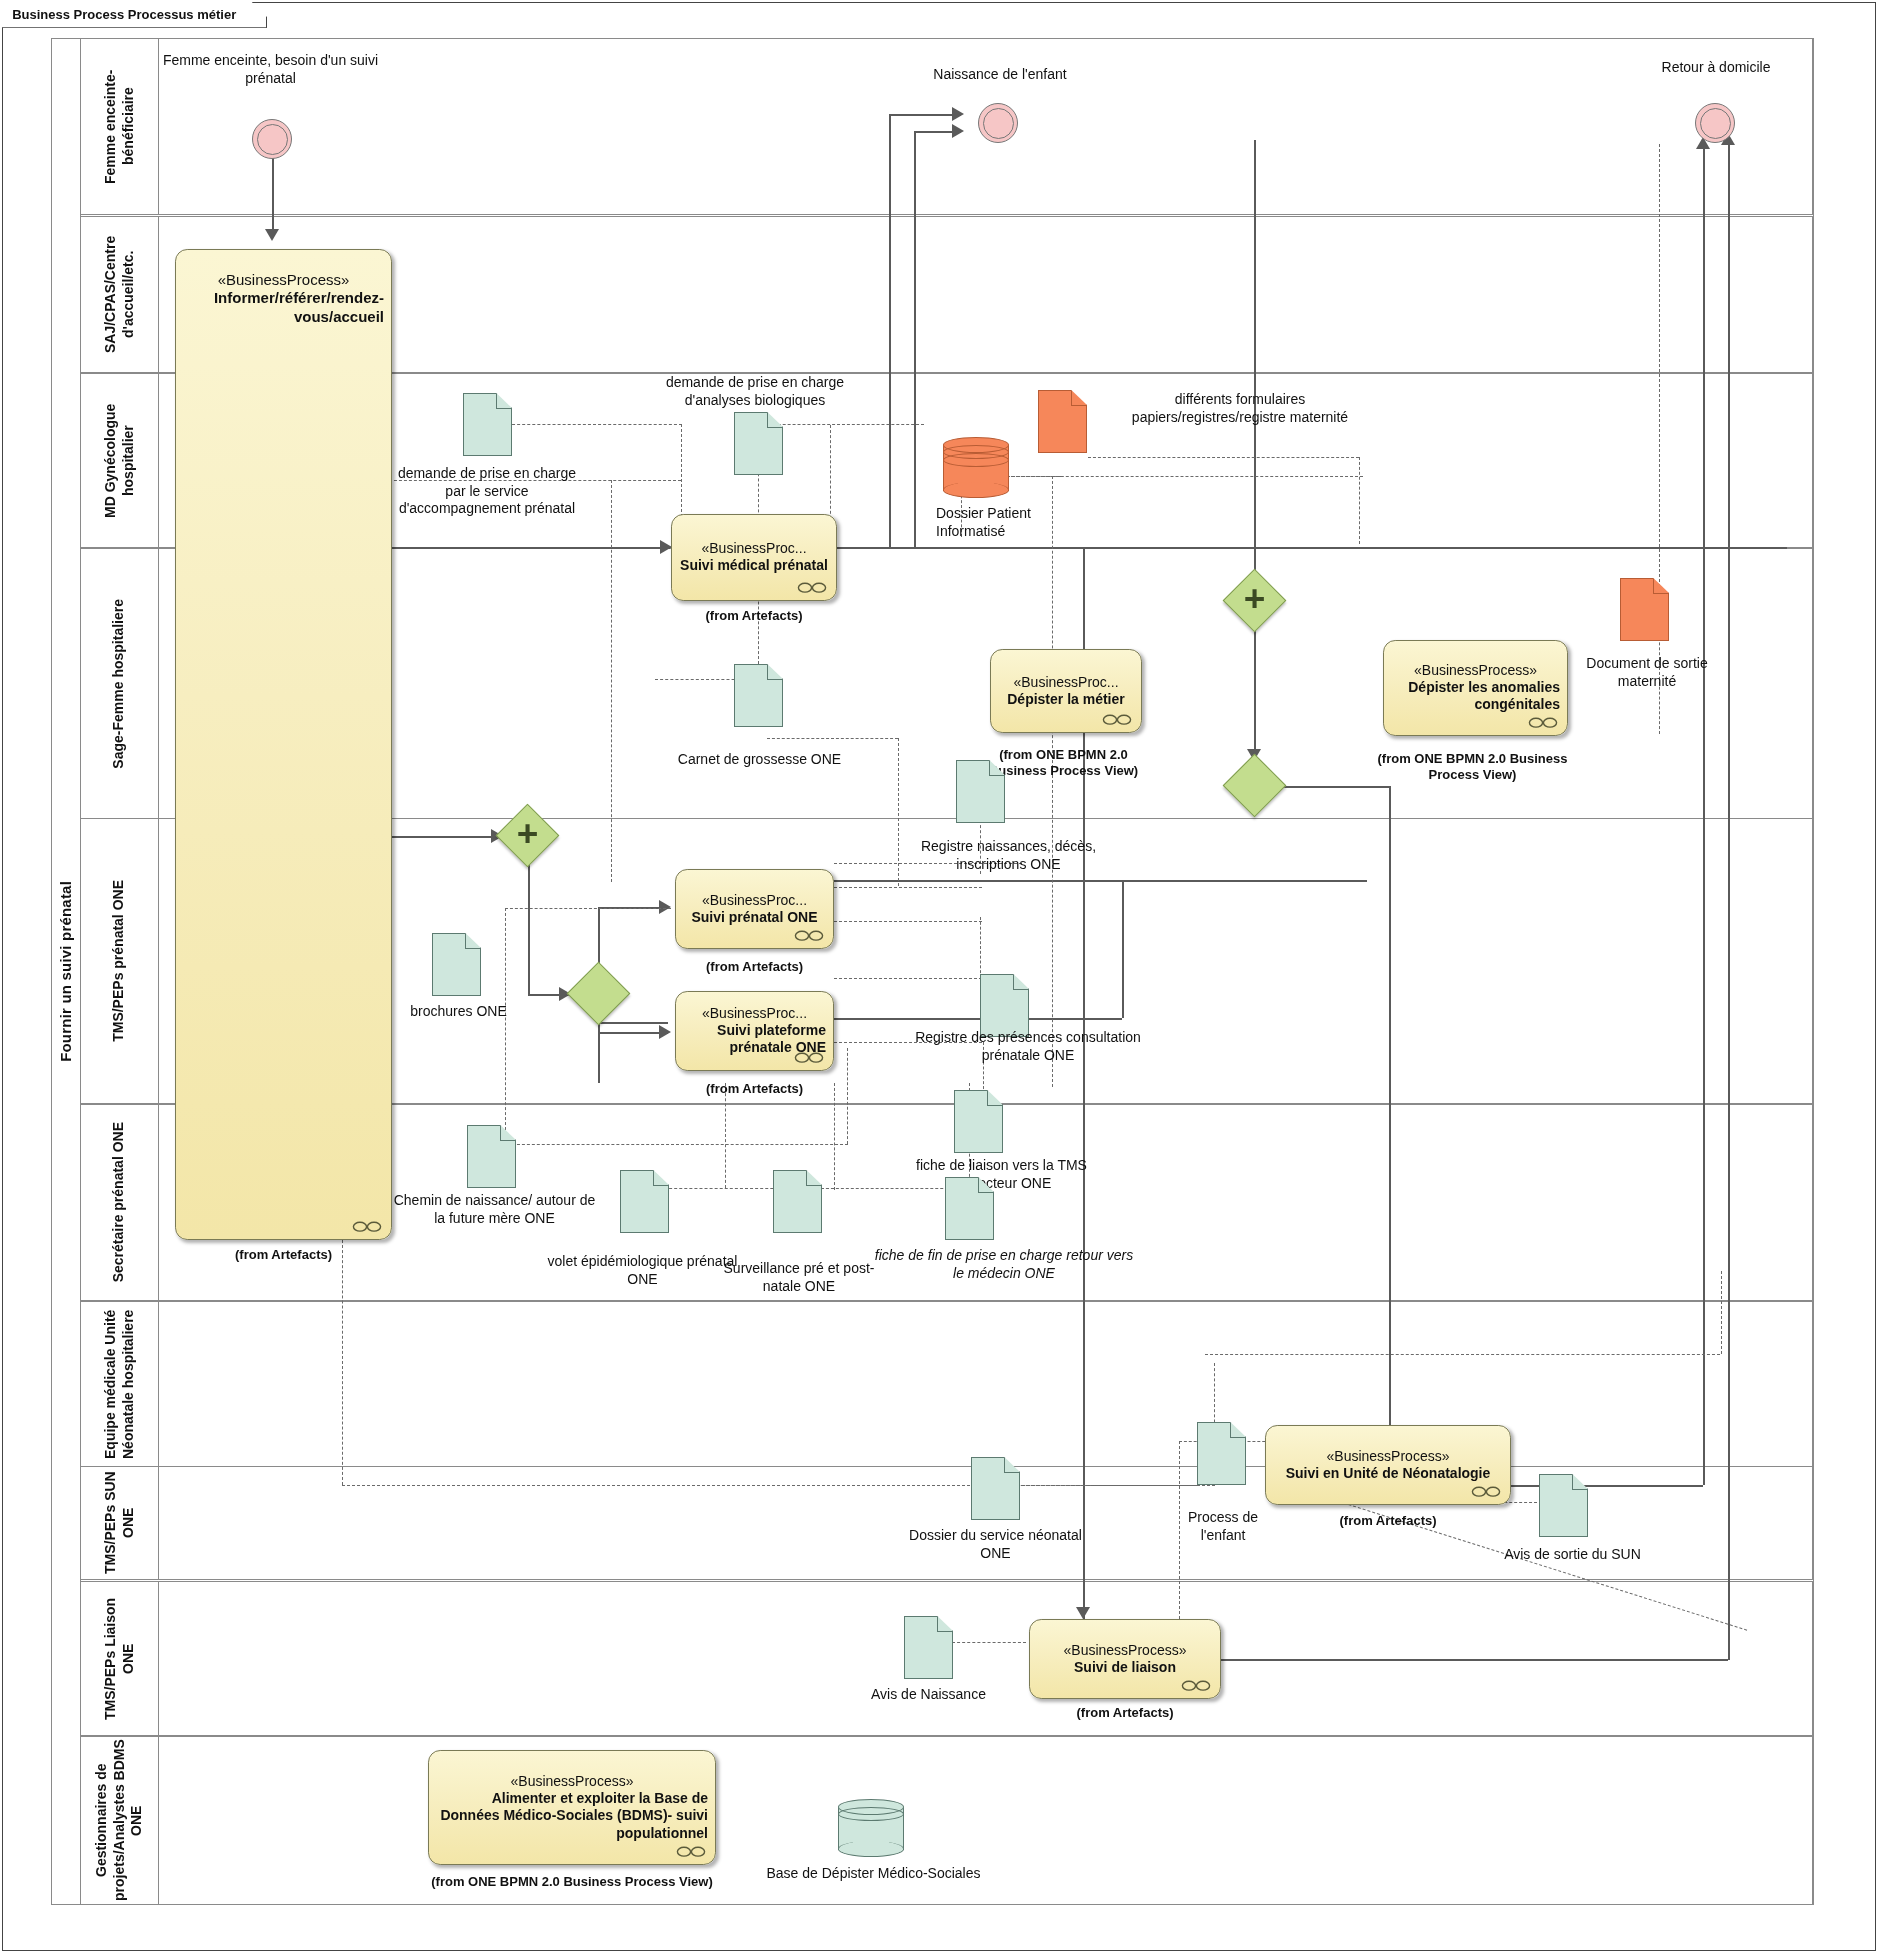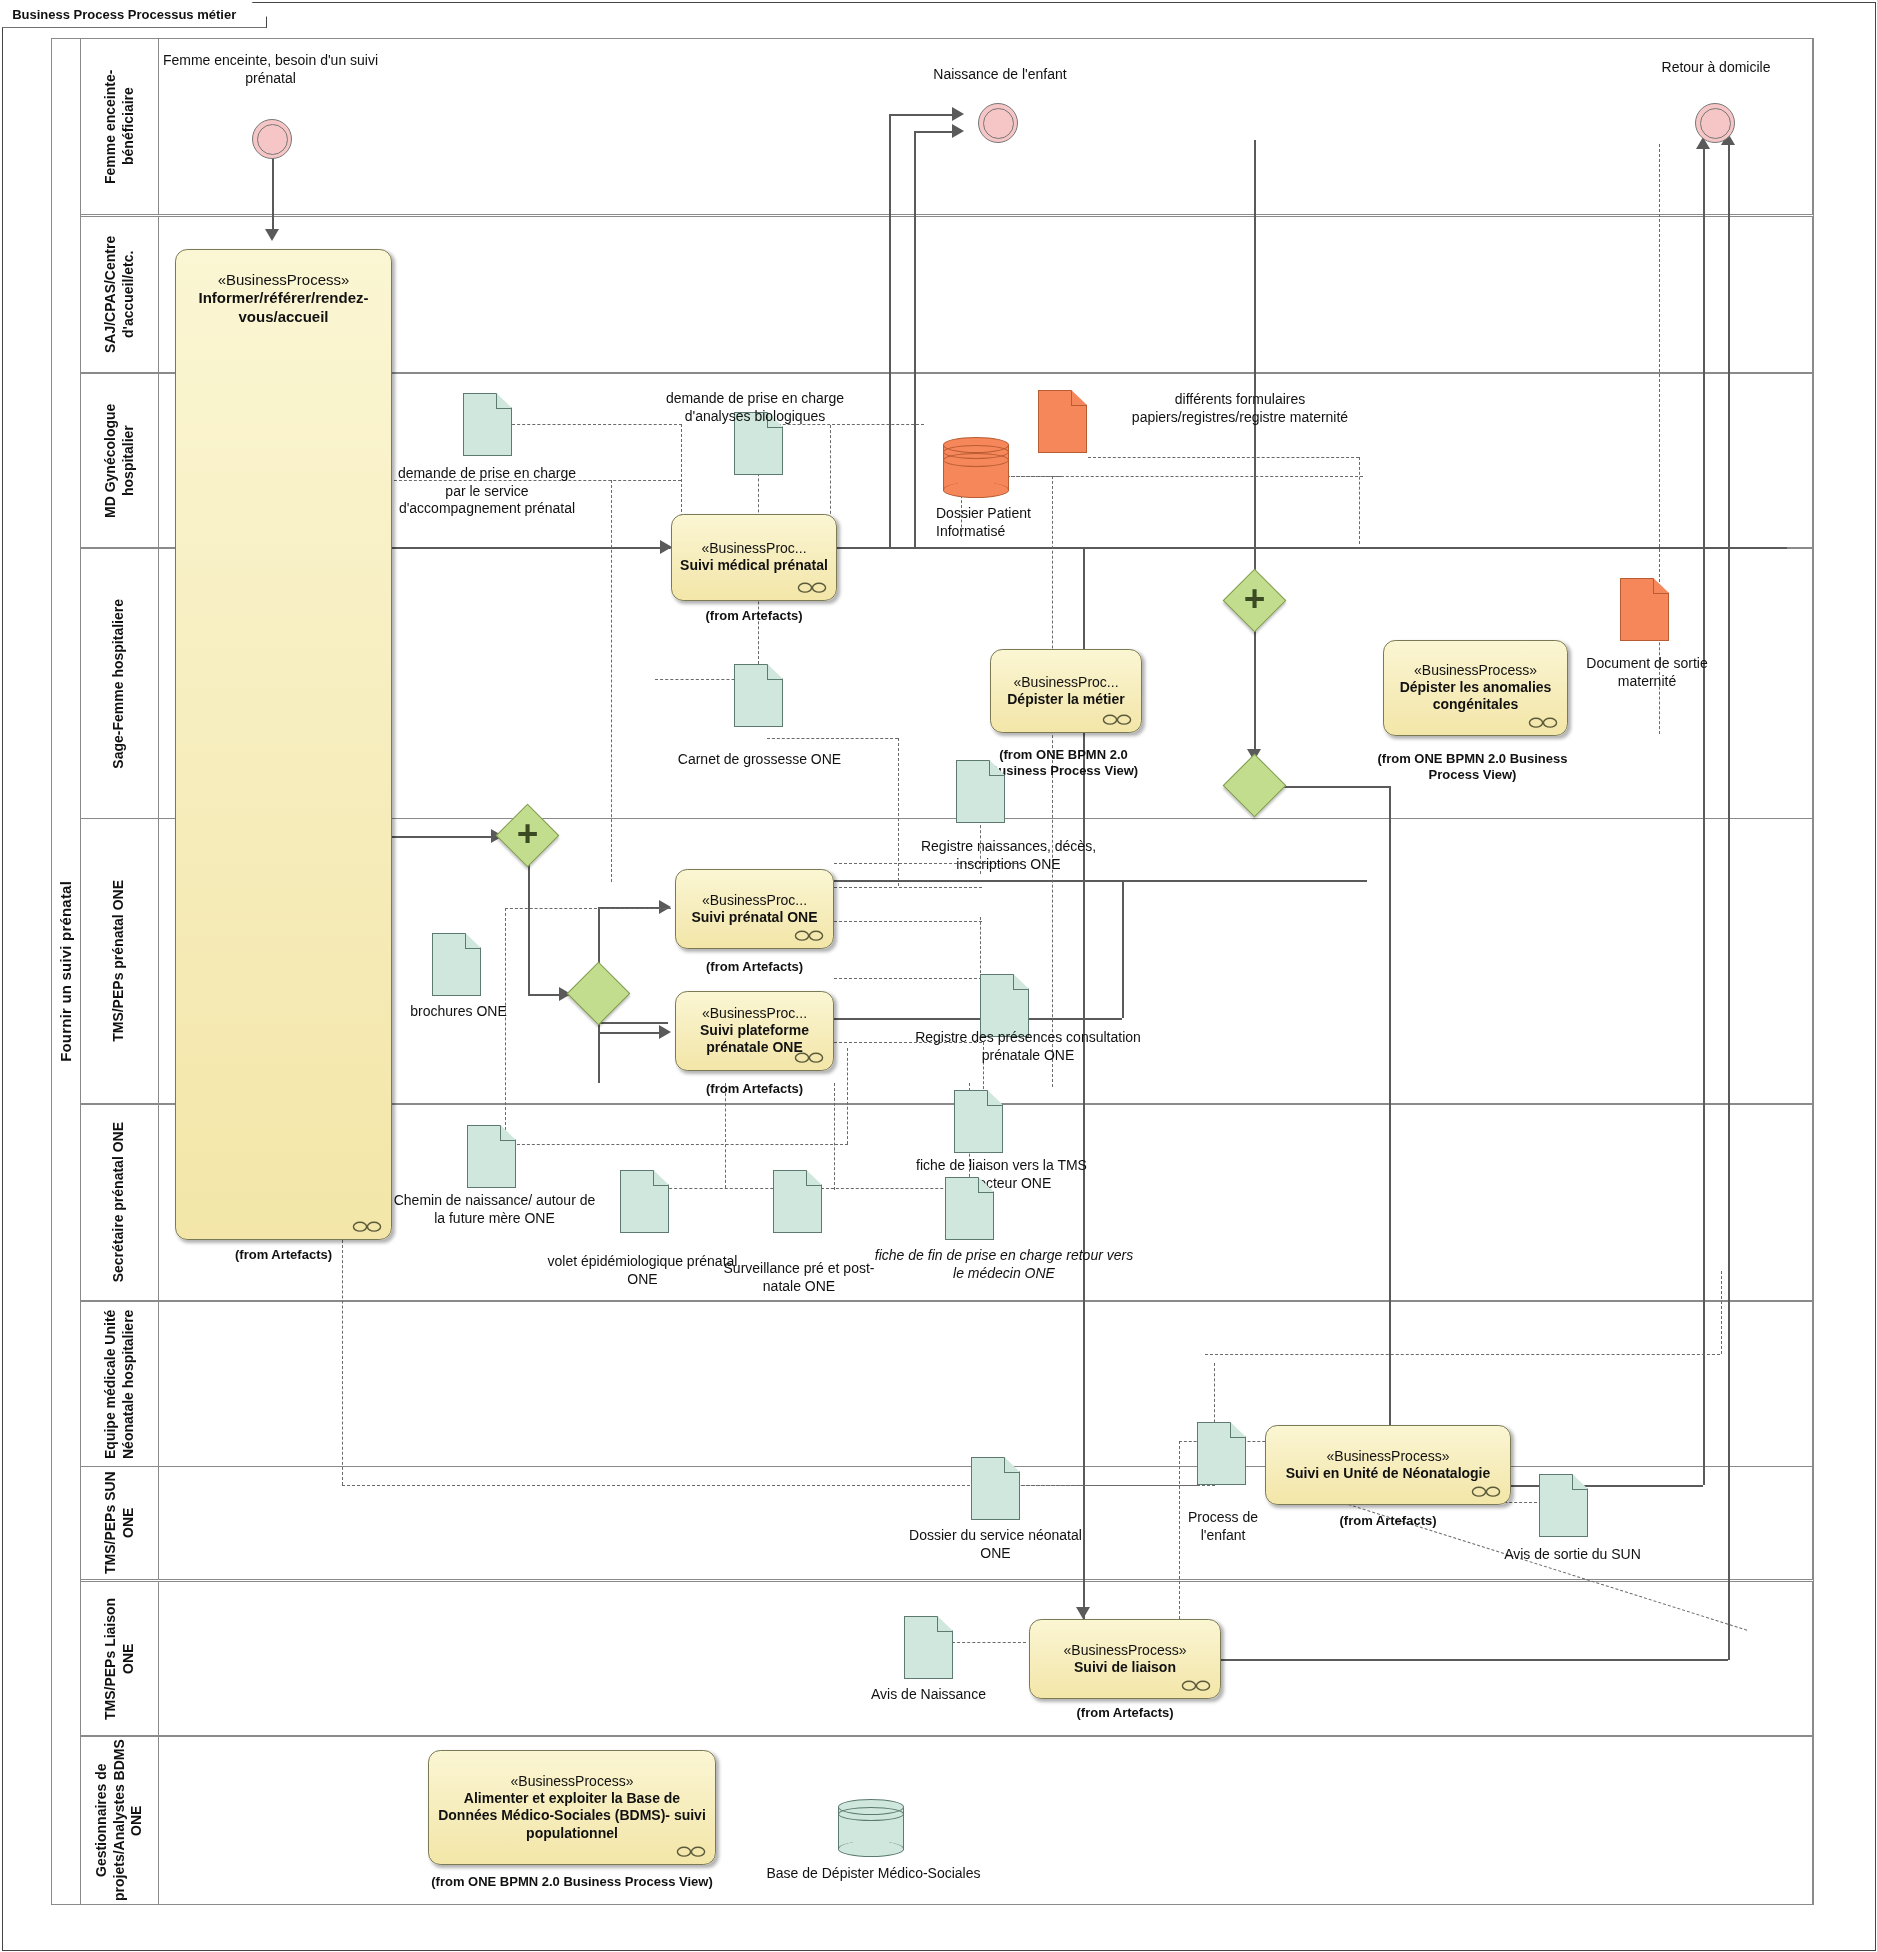--- a/index.html
+++ b/index.html
@@ -25,21 +25,21 @@
     display:flex;align-items:center;justify-content:center;text-align:center;}
   .lane-hdr span{writing-mode:vertical-rl;transform:rotate(180deg);
     font-size:14px;font-weight:bold;color:#111;line-height:1.25;text-align:center;}
 
   
   .task{position:absolute;box-sizing:border-box;border:1.7px solid #7a7a55;
     border-radius:12.2px;
     background:linear-gradient(180deg,#fbf6d3 0%,#f7eec0 45%,#f3e6a8 100%);
     box-shadow:2.6px 2.6px 3.5px rgba(0,0,0,.30);
     display:flex;flex-direction:column;align-items:center;justify-content:center;
-    text-align:center;color:#111;padding:18px 7px;}
+    text-align:right;color:#111;padding:18px 7px;}
   .task .stereo{font-size:14px;font-weight:normal;line-height:1.2;}
   .task .tname{font-size:14px;font-weight:bold;line-height:1.25;}
   .task.big .stereo{font-size:15px;}
   .task.big .tname{font-size:15px;}
   .sub-marker{position:absolute;right:8.7px;bottom:7px;width:30px;height:11.4px;}
   .from-note{position:absolute;font-size:13px;font-weight:bold;
     color:#111;text-align:center;line-height:1.25;}
 
   
   .event{position:absolute;border-radius:50%;background:#f6c6c6;border:1.7px solid #777;box-sizing:border-box;}
@@ -392,21 +392,21 @@
   <div class="from-note" style="left:428px;top:1874px;width:288px;">(from ONE BPMN 2.0 Business Process View)</div>
 
   <div class="doc" style="left:463px;top:393px;width:49px;height:63px;">
     <div class="fold"></div>
   </div>
   <div class="lbl" style="left:393px;top:465px;width:188px;">demande de prise en charge par le service d'accompagnement prénatal</div>
 
   <div class="doc" style="left:734px;top:412px;width:49px;height:63px;">
     <div class="fold"></div>
   </div>
-  <div class="lbl" style="left:646px;top:374px;width:218px;margin-top:16px;">demande de prise en charge d'analyses biologiques</div>
+  <div class="lbl" style="left:646px;top:374px;width:218px;">demande de prise en charge d'analyses biologiques</div>
 
   <div class="doc orange" style="left:1038px;top:390px;width:49px;height:63px;">
     <div class="fold"></div>
   </div>
   <div class="lbl" style="left:1109px;top:391px;width:262px;">différents formulaires papiers/registres/registre maternité</div>
 
   <div class="doc" style="left:734px;top:664px;width:49px;height:63px;">
     <div class="fold"></div>
   </div>
   <div class="lbl" style="left:668px;top:751px;width:183px;">Carnet de grossesse ONE</div>

